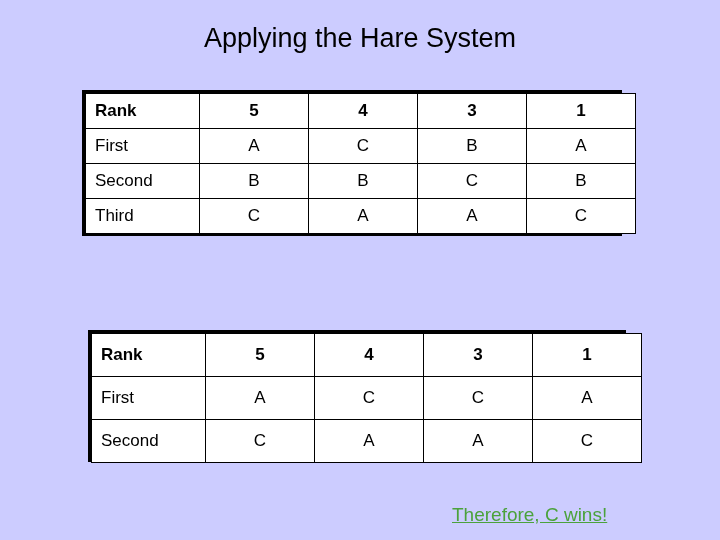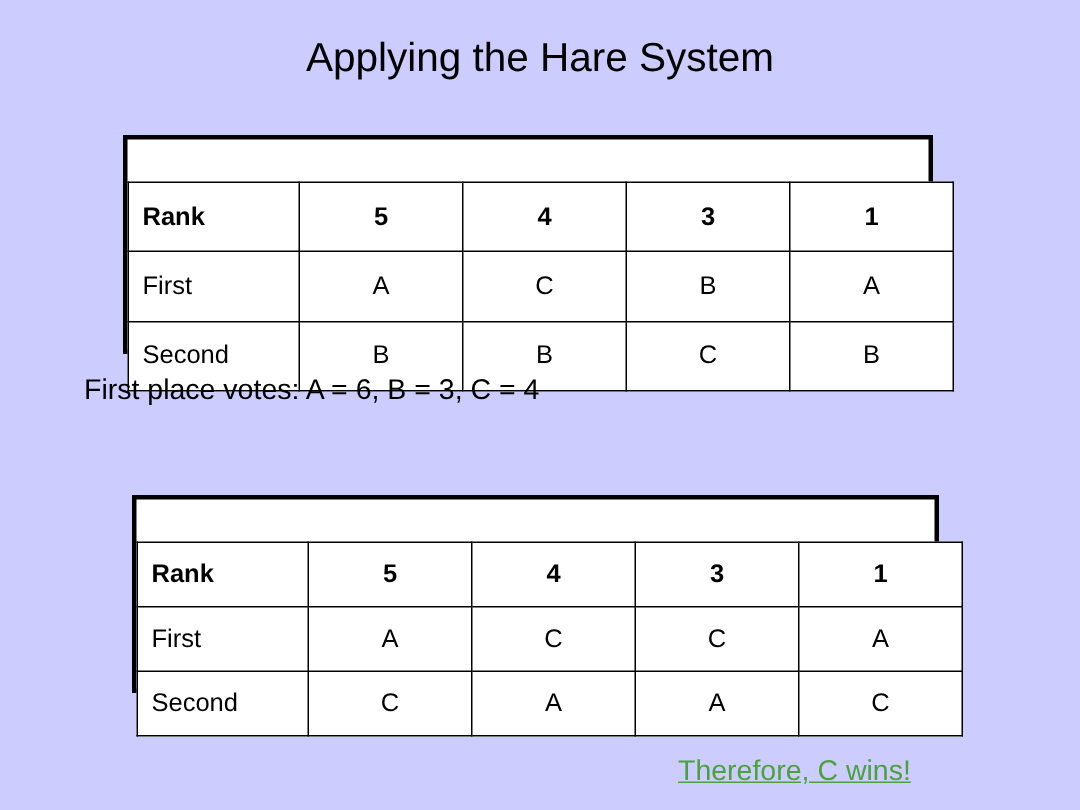--- a/index.html
+++ b/index.html
@@ -70,21 +70,20 @@
   .table-wrap {
     position: absolute;
     border: 3px solid #000000;
     background: #ffffff;
     box-sizing: border-box;
   }
   .table-wrap table.votes {
     position: static;
     width: 100%;
     height: 100%;
-    margin-top: 28px;
   }
 
   #table1-wrap {
     left: 82px;
     top: 90px;
     width: 540px;
     height: 146px;
   }
   #table1 td { height: 34px; }
 
@@ -154,25 +153,31 @@
           <td>B</td>
           <td>A</td>
         </tr>
         <tr>
           <td class="rowhead">Second</td>
           <td>B</td>
           <td>B</td>
           <td>C</td>
           <td>B</td>
         </tr>
+        <tr>
+          <td class="rowhead">Third</td>
+          <td>C</td>
+          <td>A</td>
+          <td>A</td>
+          <td>C</td>
+        </tr>
       </tbody>
     </table>
   </div>
 
-  <div class="text-line" id="votes-line-1">First place votes: A = 6, B = 3, C = 4</div>
 
 
   <div class="table-wrap" id="table2-wrap">
     <table class="votes" id="table2">
       <tbody>
         <tr class="headrow">
           <td class="rowhead col-rank">Rank</td>
           <td class="col-v">5</td>
           <td class="col-v">4</td>
           <td class="col-v">3</td>

